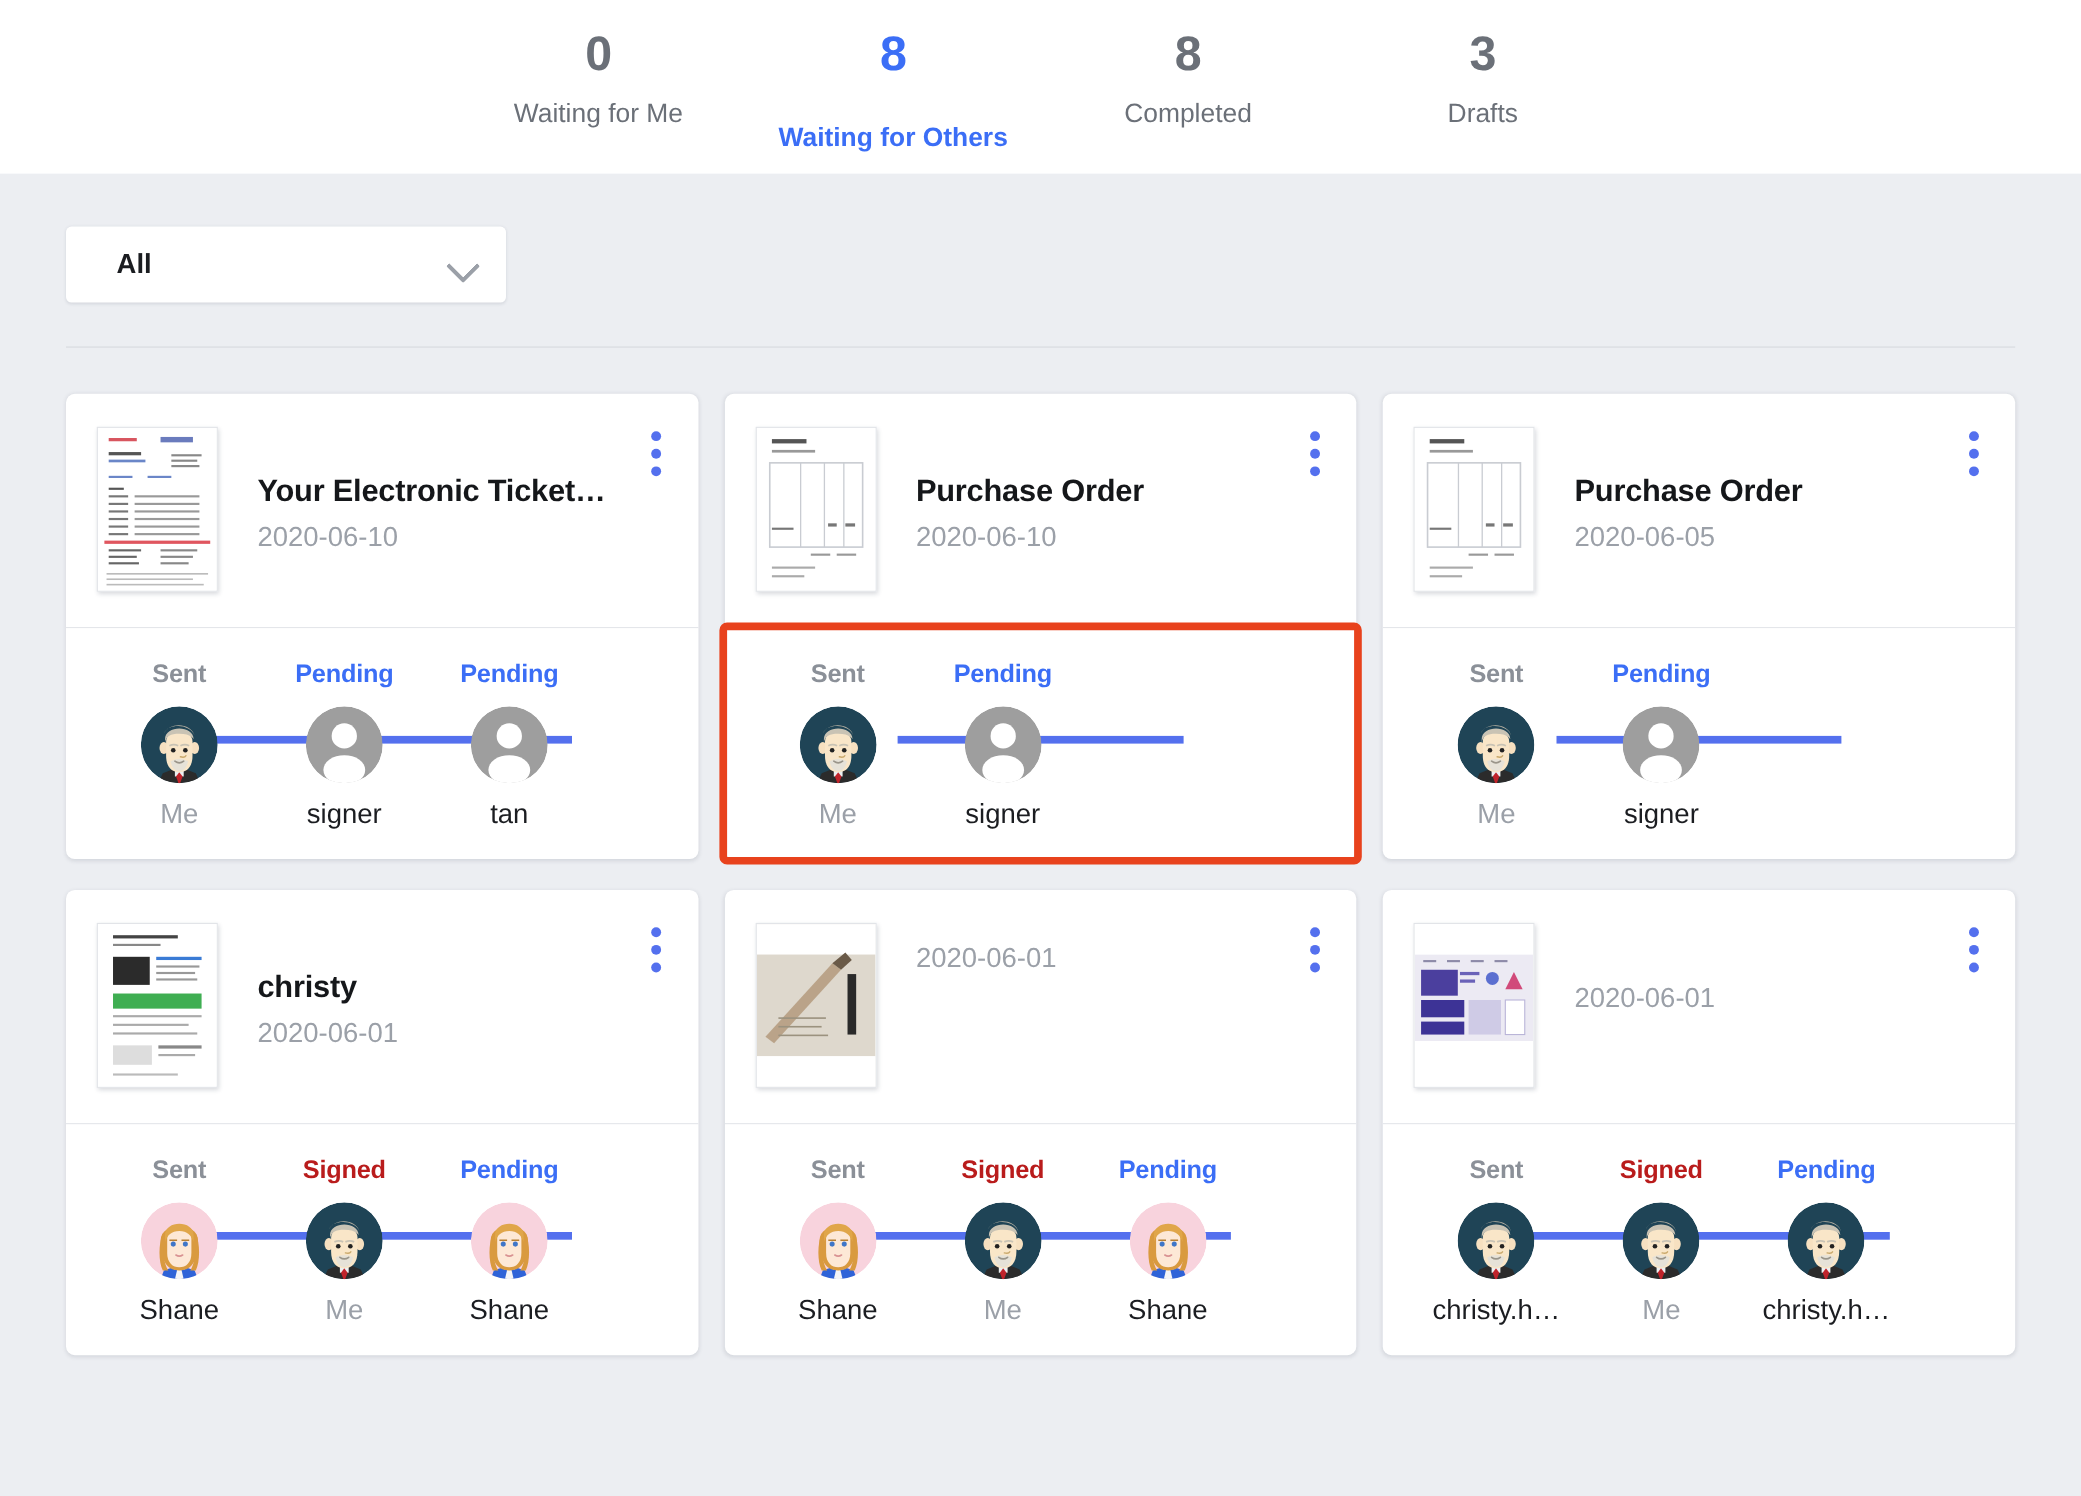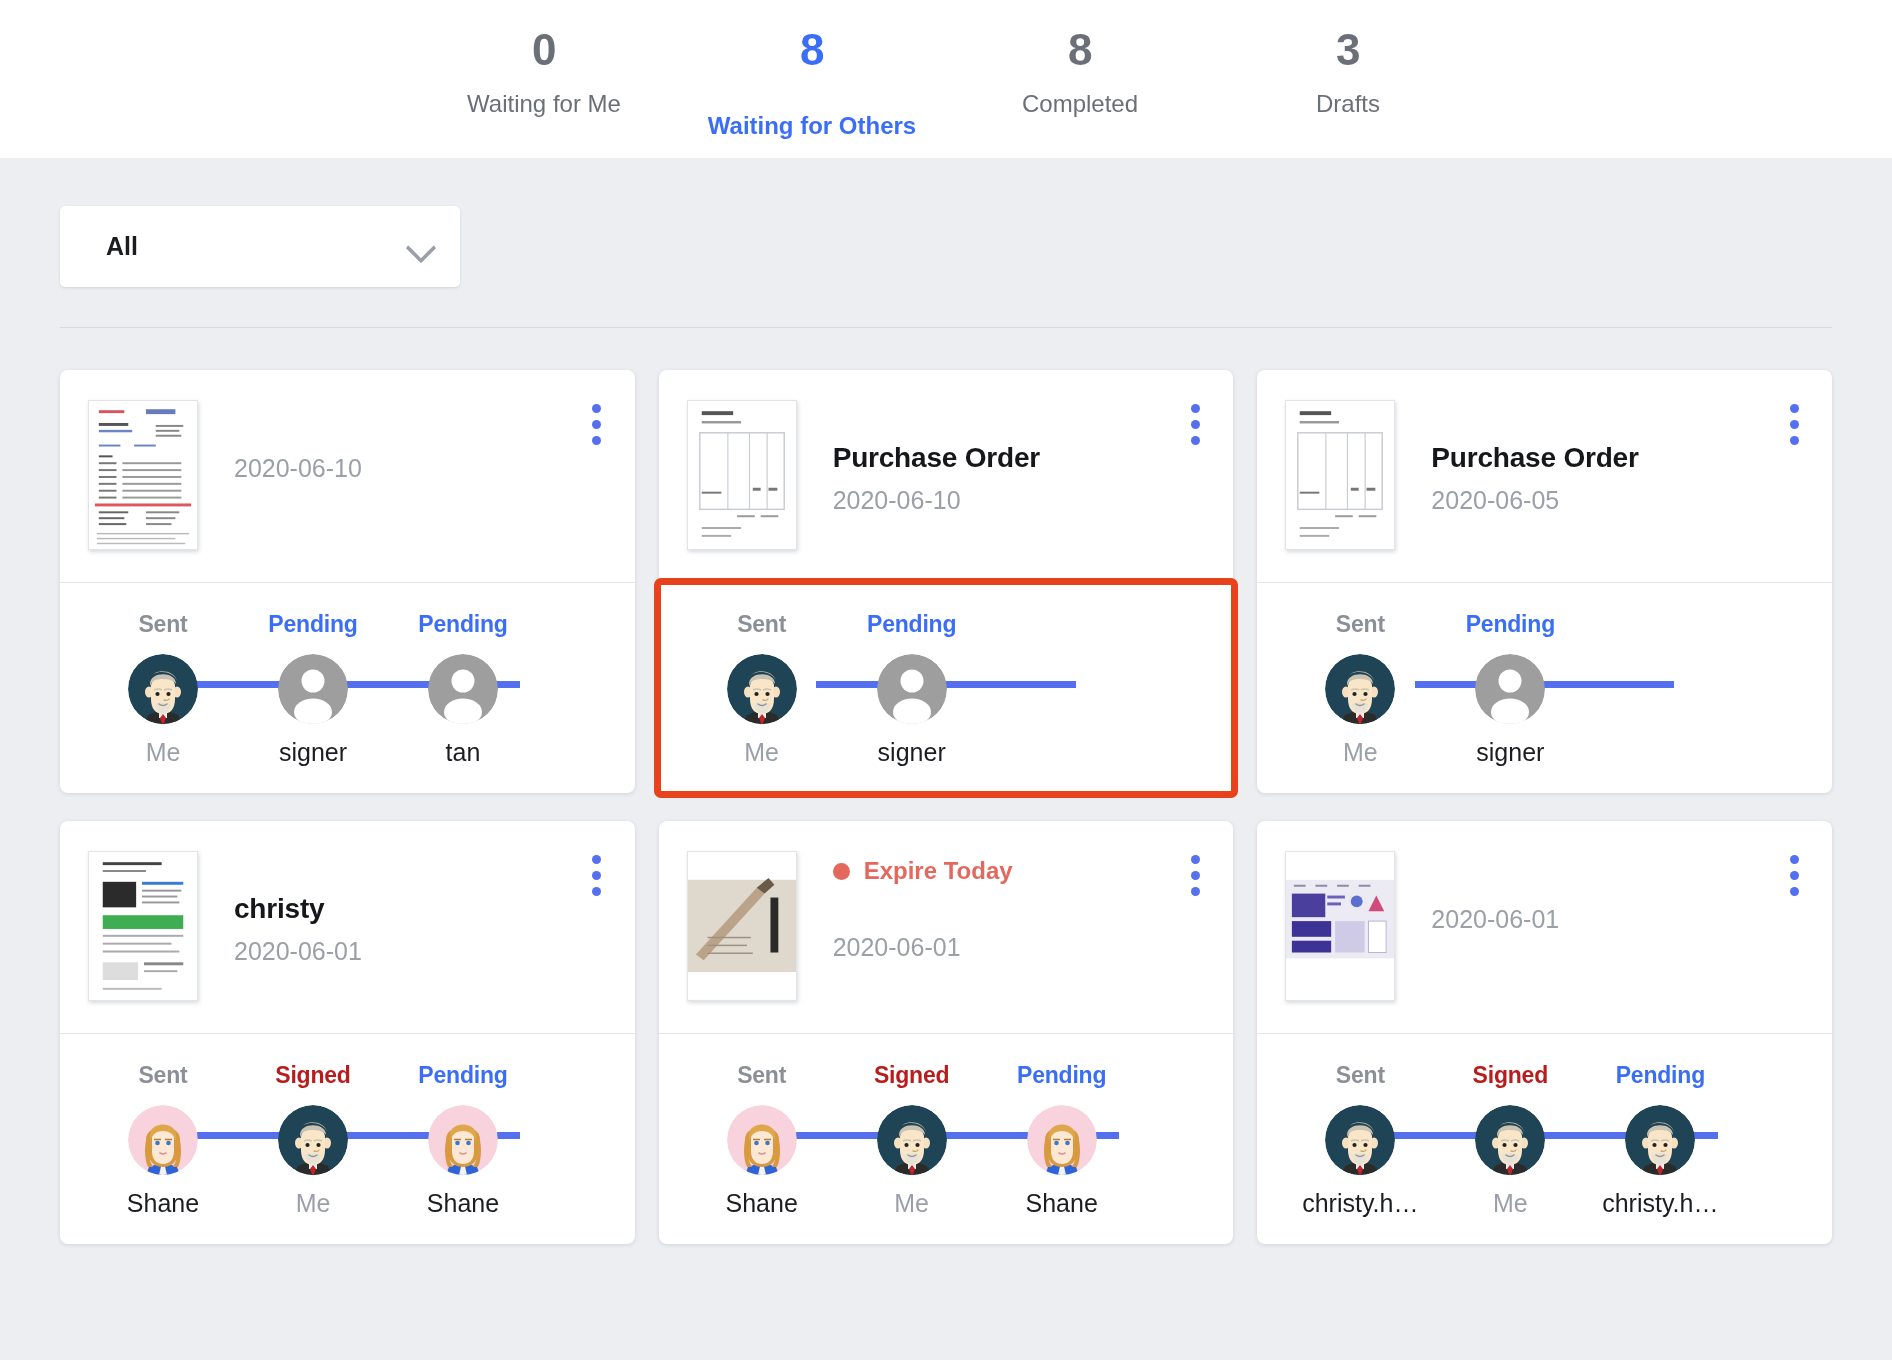--- a/index.html
+++ b/index.html
@@ -57,21 +57,21 @@
   .content {
     background: #eceef2;
     height: calc(1360px - 158px);
     padding: 0 60px;
     position: relative;
   }
 
   .filter-row { padding-top: 48px; }
   .select-box {
     width: 400px;
-    height: 81px;
+    height: 69px;
     background: #ffffff;
     border-radius: 5px;
     box-shadow: 0 1px 3px rgba(40,50,70,0.13);
     display: flex;
     align-items: center;
     justify-content: space-between;
     padding: 0 26px 0 46px;
     cursor: pointer;
   }
   .select-box .sel-label {
@@ -311,20 +311,21 @@
               <rect x="10" y="124" width="28" height="2" fill="#666"></rect>
               <rect x="58" y="112" width="34" height="2" fill="#888"></rect>
               <rect x="58" y="118" width="30" height="2" fill="#888"></rect>
               <rect x="58" y="124" width="26" height="2" fill="#888"></rect>
               <rect x="8" y="134" width="94" height="1.5" fill="#bbb"></rect>
               <rect x="8" y="139" width="80" height="1.5" fill="#bbb"></rect>
               <rect x="8" y="144" width="90" height="1.5" fill="#bbb"></rect>
             </svg>
           </div>
           <div class="card-meta">
+            <div class="card-title">Your Electronic Ticket…</div>
             <div class="card-date">2020-06-10</div>
           </div>
           <div class="kebab">
             <i></i>
             <i></i>
             <i></i>
           </div>
         </div>
         <div class="card-sep"></div>
         <div class="signers">
@@ -632,24 +633,20 @@
               <path d="M8 104 L70 36 L78 42 L16 110 Z" fill="#b49a7c" opacity="0.85"></path>
               <path d="M70 36 L82 26 L88 33 L78 42 Z" fill="#6a5a48"></path>
               <rect x="84" y="46" width="8" height="56" fill="#2a2a2a"></rect>
               <rect x="20" y="86" width="44" height="1.5" fill="#9b927f"></rect>
               <rect x="20" y="94" width="40" height="1.5" fill="#9b927f"></rect>
               <rect x="20" y="102" width="46" height="1.5" fill="#9b927f"></rect>
               <rect x="0" y="122" width="110" height="28" fill="#ffffff"></rect>
             </svg>
           </div>
           <div class="card-meta with-badge">
-            <div class="expire-badge">
-              <span class="expire-dot"></span>
-              <span class="expire-text">Expire Today</span>
-            </div>
             <div class="card-date">2020-06-01</div>
           </div>
           <div class="kebab">
             <i></i>
             <i></i>
             <i></i>
           </div>
         </div>
         <div class="card-sep"></div>
         <div class="signers">

